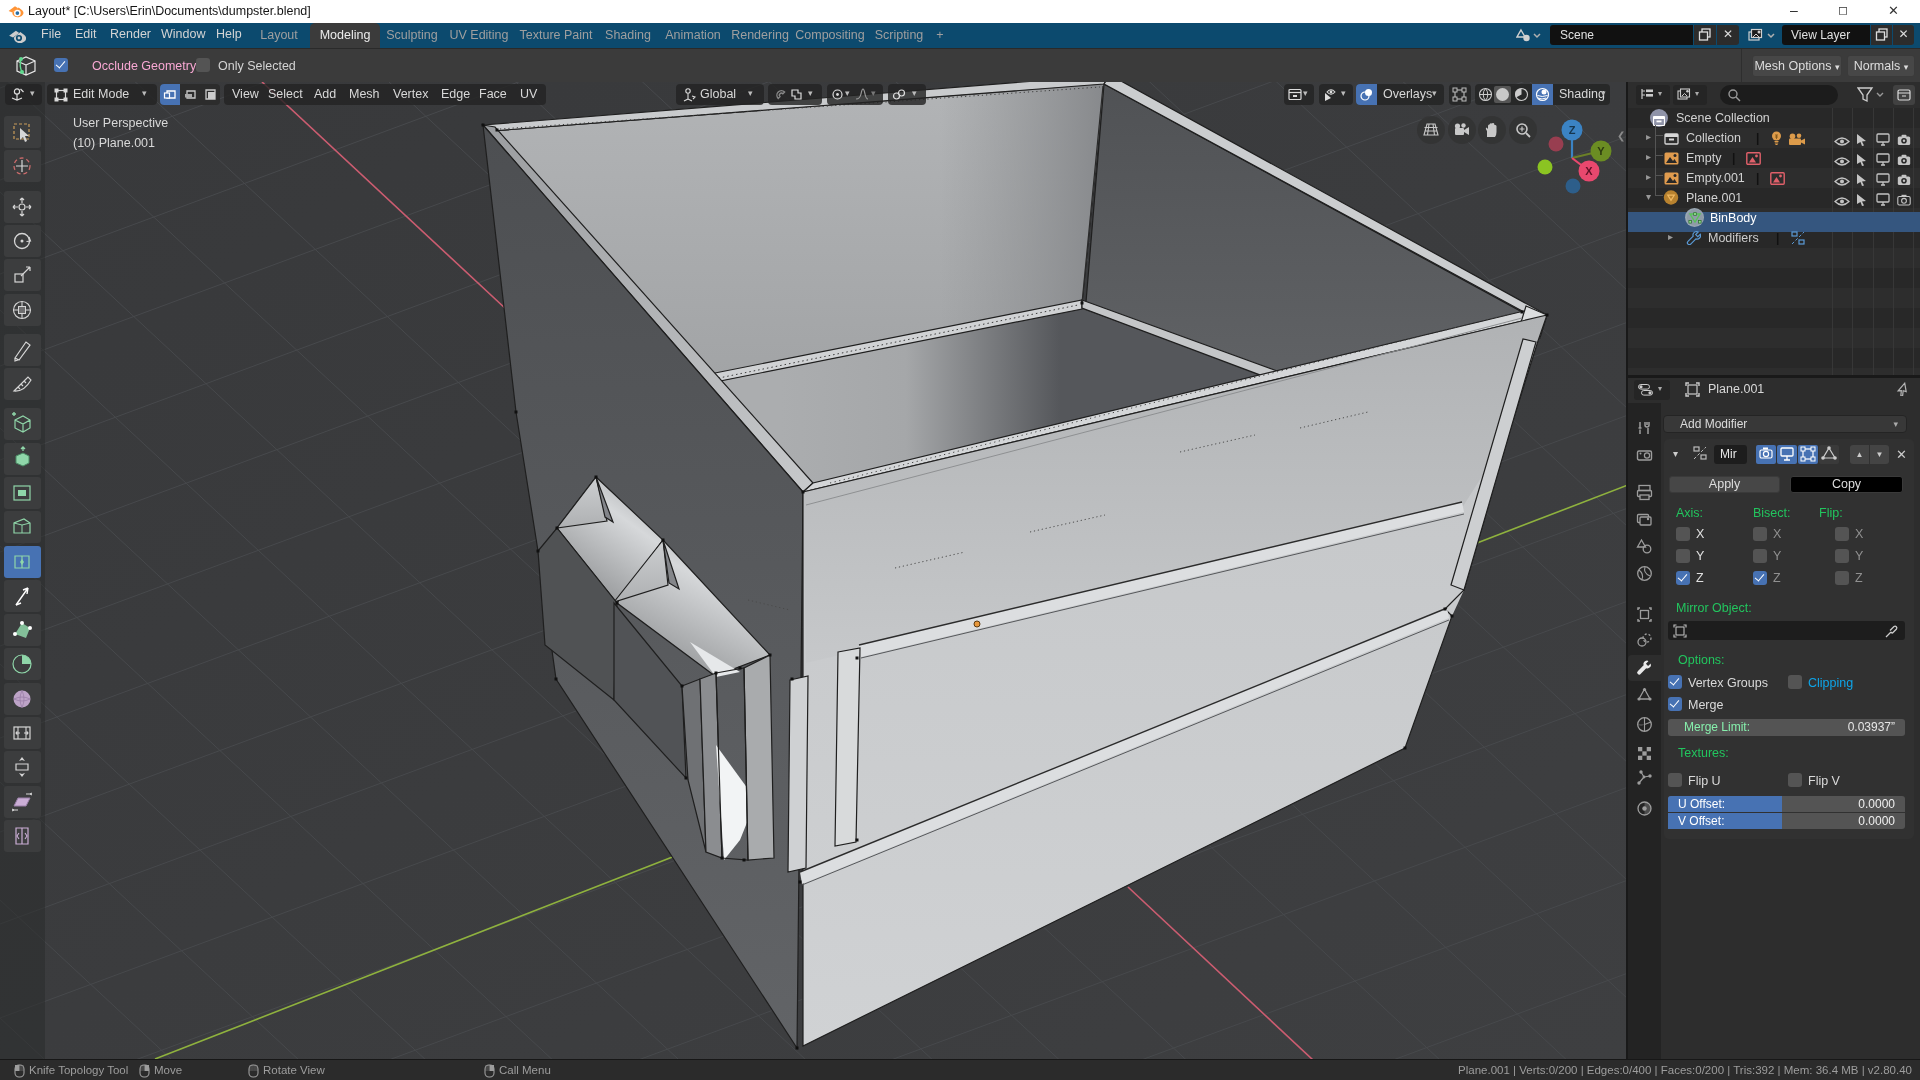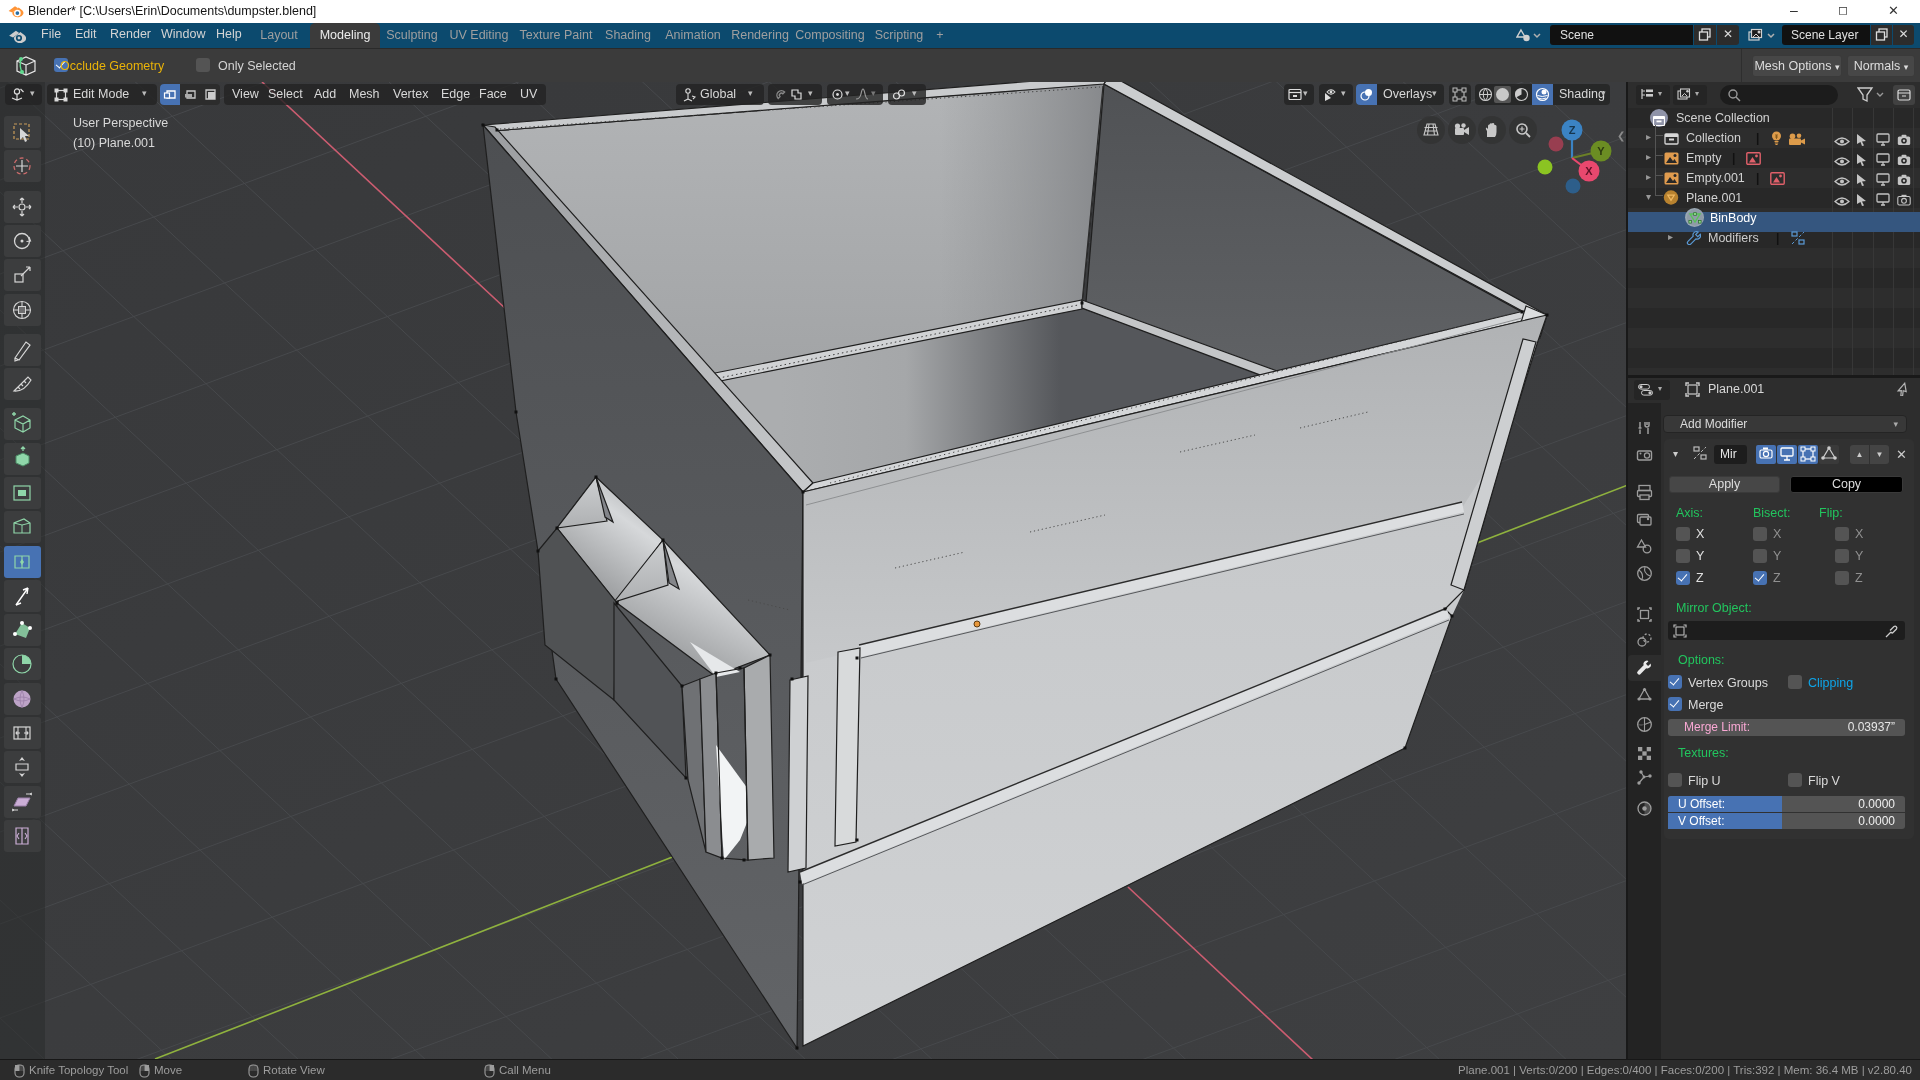--- a/index.html
+++ b/index.html
@@ -23,21 +23,21 @@
 
 <div class="abs titlebar">
  <svg class="abs" style="left:7px;top:3px" width="17" height="17" viewBox="0 0 64 64">
   <g>
    <path d="M20 36 L44 17 L58 28 A21 16 0 1 1 20 36 Z" fill="#ff9436"></path>
    <circle cx="39" cy="38" r="12.5" fill="#fff"></circle>
    <circle cx="39" cy="38" r="7" fill="#2a6fa5"></circle>
    <path d="M6 30 L30 12 L42 20 L20 36 Z" fill="#ff9436"></path>
   </g>
  </svg>
- <span class="abs" style="left:28px;top:4px">Blender* [C:\Users\Erin\Documents\dumpster.blend]</span>
+ <span class="abs" style="left:28px;top:4px">Layout* [C:\Users\Erin\Documents\dumpster.blend]</span>
  <span class="abs" style="left:1790px;top:2px;color:#333;font-size:14px">–</span>
  <span class="abs" style="left:1838px;top:3px;color:#333;font-size:12px">◻</span>
  <span class="abs" style="left:1888px;top:3px;color:#333;font-size:13px">✕</span>
 </div>
 
 <div class="abs menubar">
 <svg class="abs" style="left:8px;top:4px" width="18" height="18" viewBox="0 0 64 64">
  <path d="M22 36 L44 18 L58 28 A21.5 17 0 1 1 22 36 Z M39 28 A10.5 10.5 0 1 0 39 50 A10.5 10.5 0 0 0 39 28 Z" fill="#cccccc" fill-rule="evenodd"></path>
  <path d="M4 31 L28 13 L40 21 L18 37 Z" fill="#cccccc"></path>
  <circle cx="39" cy="39" r="5" fill="#cccccc"></circle>
@@ -72,40 +72,40 @@
       </svg>
  </div>
  <div class="abs" style="left:1717px;top:2px;width:22px;height:20px;background:#2c2c2c;border-radius:0 3px 3px 0;color:#ddd;text-align:center;font-size:12px;line-height:19px">✕</div>
  <svg class="abs" style="left:1748px;top:5px" width="30" height="16" viewBox="0 0 30 16">
    <rect x="1" y="4" width="10" height="8" fill="none" stroke="#d0d0d0" stroke-width="1.2"></rect>
    <rect x="3.5" y="1.5" width="10" height="8" fill="#1d1d1d" stroke="#d0d0d0" stroke-width="1.2"></rect>
    <circle cx="11" cy="4" r="1.5" fill="#d0d0d0"></circle>
       <path d="M5 9 l3 -3 3 3" stroke="#d0d0d0" fill="none"></path>
    <path d="M20 6 l3 3 3-3" fill="none" stroke="#b0b0b0" stroke-width="1.5"></path>
  </svg>
- <div class="abs" style="left:1782px;top:2px;width:88px;height:20px;background:#111111;border-radius:3px 0 0 3px;color:#e0e0e0;font-size:12px;line-height:20px;padding-left:9px">Scene Layer</div>
+ <div class="abs" style="left:1782px;top:2px;width:88px;height:20px;background:#111111;border-radius:3px 0 0 3px;color:#e0e0e0;font-size:12px;line-height:20px;padding-left:9px">View Layer</div>
  <div class="abs" style="left:1871px;top:2px;width:21px;height:20px;background:#2c2c2c">
    <svg class="abs" style="left:4px;top:3px" width="14" height="14" viewBox="0 0 14 14">
         <rect x="4" y="1" width="8" height="8" fill="none" stroke="#ddd" stroke-width="1.3"></rect>
         <rect x="1.5" y="4" width="8" height="8" fill="#2c2c2c" stroke="#ddd" stroke-width="1.3"></rect>
       </svg>
  </div>
  <div class="abs" style="left:1893px;top:2px;width:21px;height:20px;background:#2c2c2c;border-radius:0 3px 3px 0;color:#ddd;text-align:center;font-size:12px;line-height:19px">✕</div>
 
 </div>
 
 <div class="abs toolbar2">
  <svg class="abs" style="left:13px;top:4px" width="26" height="26" viewBox="0 0 26 26">
   <path d="M4 8 L13 4 L22 8 L22 18 L13 22 L4 18 Z M4 8 L13 12 M13 12 L22 8 M13 12 L13 22" fill="none" stroke="#e8e8e8" stroke-width="1.2"></path>
   <path d="M8 6 Q6 13 9 19" fill="none" stroke="#5fd98e" stroke-width="1.4"></path>
   <circle cx="8" cy="6" r="2" fill="#5fd98e"></circle>
       <circle cx="9" cy="19" r="2" fill="#5fd98e"></circle>
  </svg>
  <div class="cb on" style="left:54px;top:9px"></div>
- <span class="lbl" style="left:60px;top:10px;color:#eab308">Occlude Geometry</span>
+ <span class="lbl" style="left:92px;top:10px;color:#f9a8d4">Occlude Geometry</span>
  <div class="cb" style="left:196px;top:9px"></div>
  <span class="lbl" style="left:218px;top:10px;color:#d4d4d4">Only Selected</span>
  <div class="abs" style="left:1741px;top:0;width:1px;height:34px;background:#2e2e2e"></div>
  <div class="btn" style="left:1752px;top:6px;width:90px;height:22px;line-height:20px">Mesh Options <span style="font-size:9px">▾</span></div>
  <div class="btn" style="left:1847px;top:6px;width:68px;height:22px;line-height:20px">Normals <span style="font-size:9px">▾</span></div>
 </div>
 
 <div class="abs viewport">
 <svg width="1628" height="977" viewBox="0 82 1628 977" style="position:absolute;left:0;top:0">
 <defs>
@@ -968,21 +968,21 @@
             <path d="M1 13 L6 8 M6 8 l1.5 1.5 M5 6.5 L9 2.5 a1.8 1.8 0 0 1 2.5 2.5 L7.5 9" fill="none" stroke="#ccc" stroke-width="1.3"></path>
           </svg>
         </div>
         <span class="lbl" style="left:50px;top:276px">Options:</span>
         <div class="cb on" style="left:40px;top:298px"></div>
         <span class="lbl" style="left:60px;top:299px;color:#dadada">Vertex Groups</span>
         <div class="cb" style="left:160px;top:298px"></div>
         <span class="lbl" style="left:180px;top:299px;color:#0ea5e9">Clipping</span>
         <div class="cb on" style="left:40px;top:320px"></div>
         <span class="lbl" style="left:60px;top:321px;color:#dadada">Merge</span>
-        <div class="abs field" style="left:40px;top:342px;width:237px;height:17px;line-height:17px"><span style="margin-left:16px;color:#f9a8d4">Merge Limit:</span><span style="position:absolute;right:10px">0.03937”</span></div>
+        <div class="abs field" style="left:40px;top:342px;width:237px;height:17px;line-height:17px"><span style="margin-left:16px;color:#86efac">Merge Limit:</span><span style="position:absolute;right:10px">0.03937”</span></div>
         <span class="lbl" style="left:50px;top:369px">Textures:</span>
         <div class="cb" style="left:40px;top:396px"></div>
         <span class="lbl" style="left:60px;top:397px;color:#dadada">Flip U</span>
         <div class="cb" style="left:160px;top:396px"></div>
         <span class="lbl" style="left:180px;top:397px;color:#dadada">Flip V</span>
         <div class="abs" style="left:40px;top:419px;width:237px;height:16px;background:#545454;border-radius:3px 3px 0 0">
       <div style="position:absolute;left:0;top:0;width:114px;height:16px;background:#4772b3;border-radius:3px 0 0 0"></div>
       <span style="position:absolute;left:10px;top:0.5px;font-size:12px;color:#fff">U Offset:</span>
       <span style="position:absolute;right:10px;top:0.5px;font-size:12px;color:#f0f0f0">0.0000</span>
         </div>

